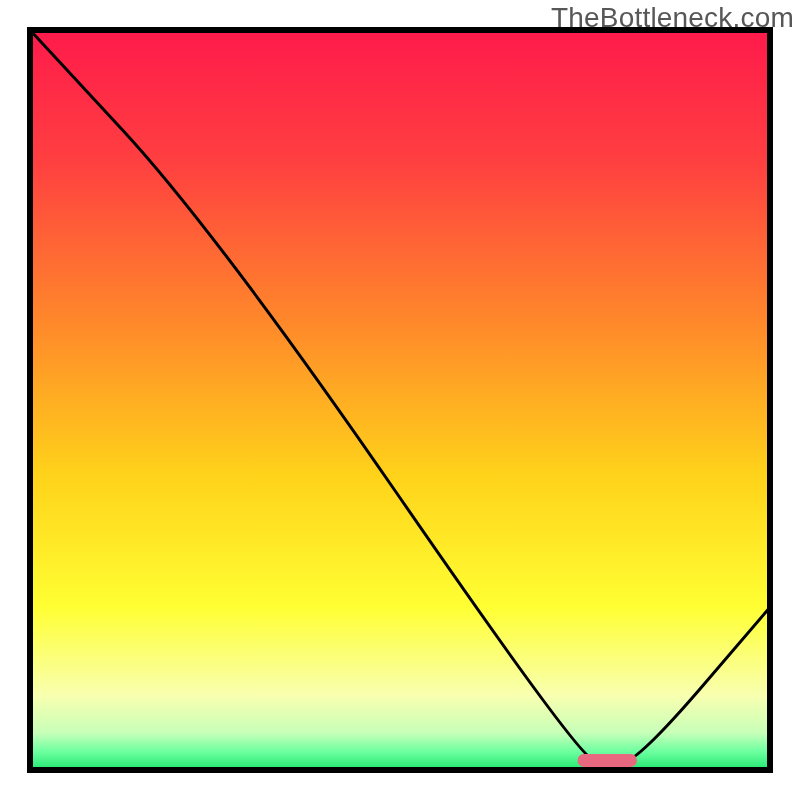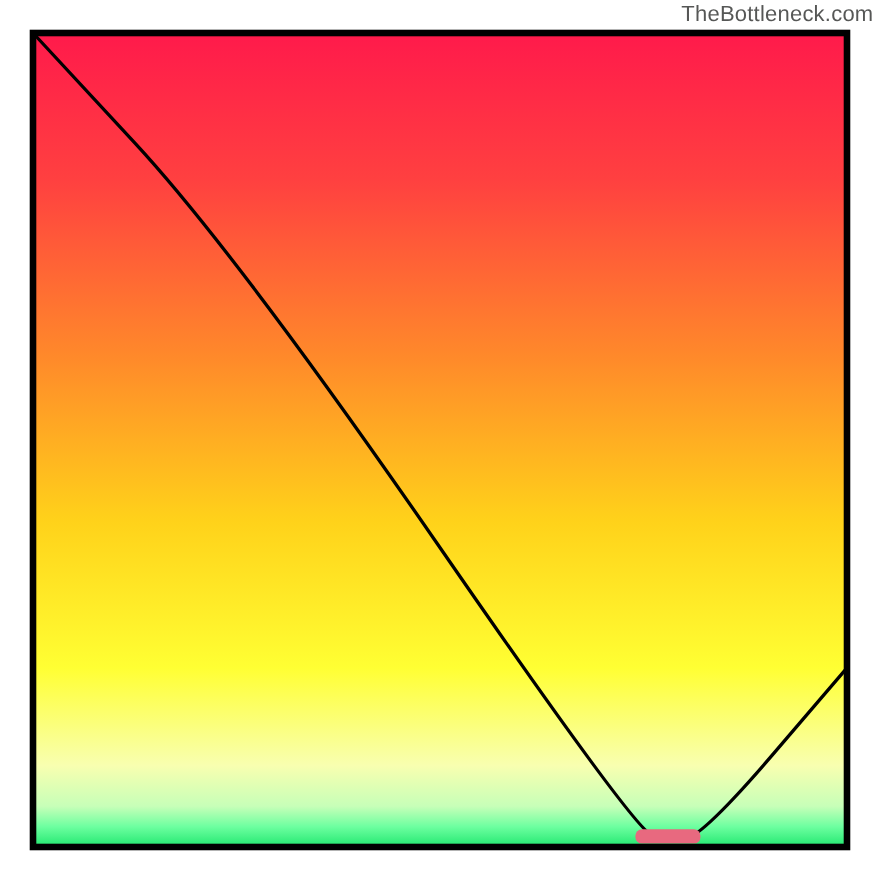--- a/index.html
+++ b/index.html
@@ -16,21 +16,21 @@
     top: 0;
     width: 800px;
     height: 800px;
     box-sizing: border-box;
   }
   .watermark {
     position: absolute;
     top: 2px;
     right: 6px;
     font-family: Arial, Helvetica, sans-serif;
-    font-size: 20px;
+    font-size: 28px;
     color: #565756;
     font-weight: 400;
     letter-spacing: 0.2px;
     user-select: none;
   }
   svg {
     position: absolute;
     left: 0;
     top: 0;
   }

